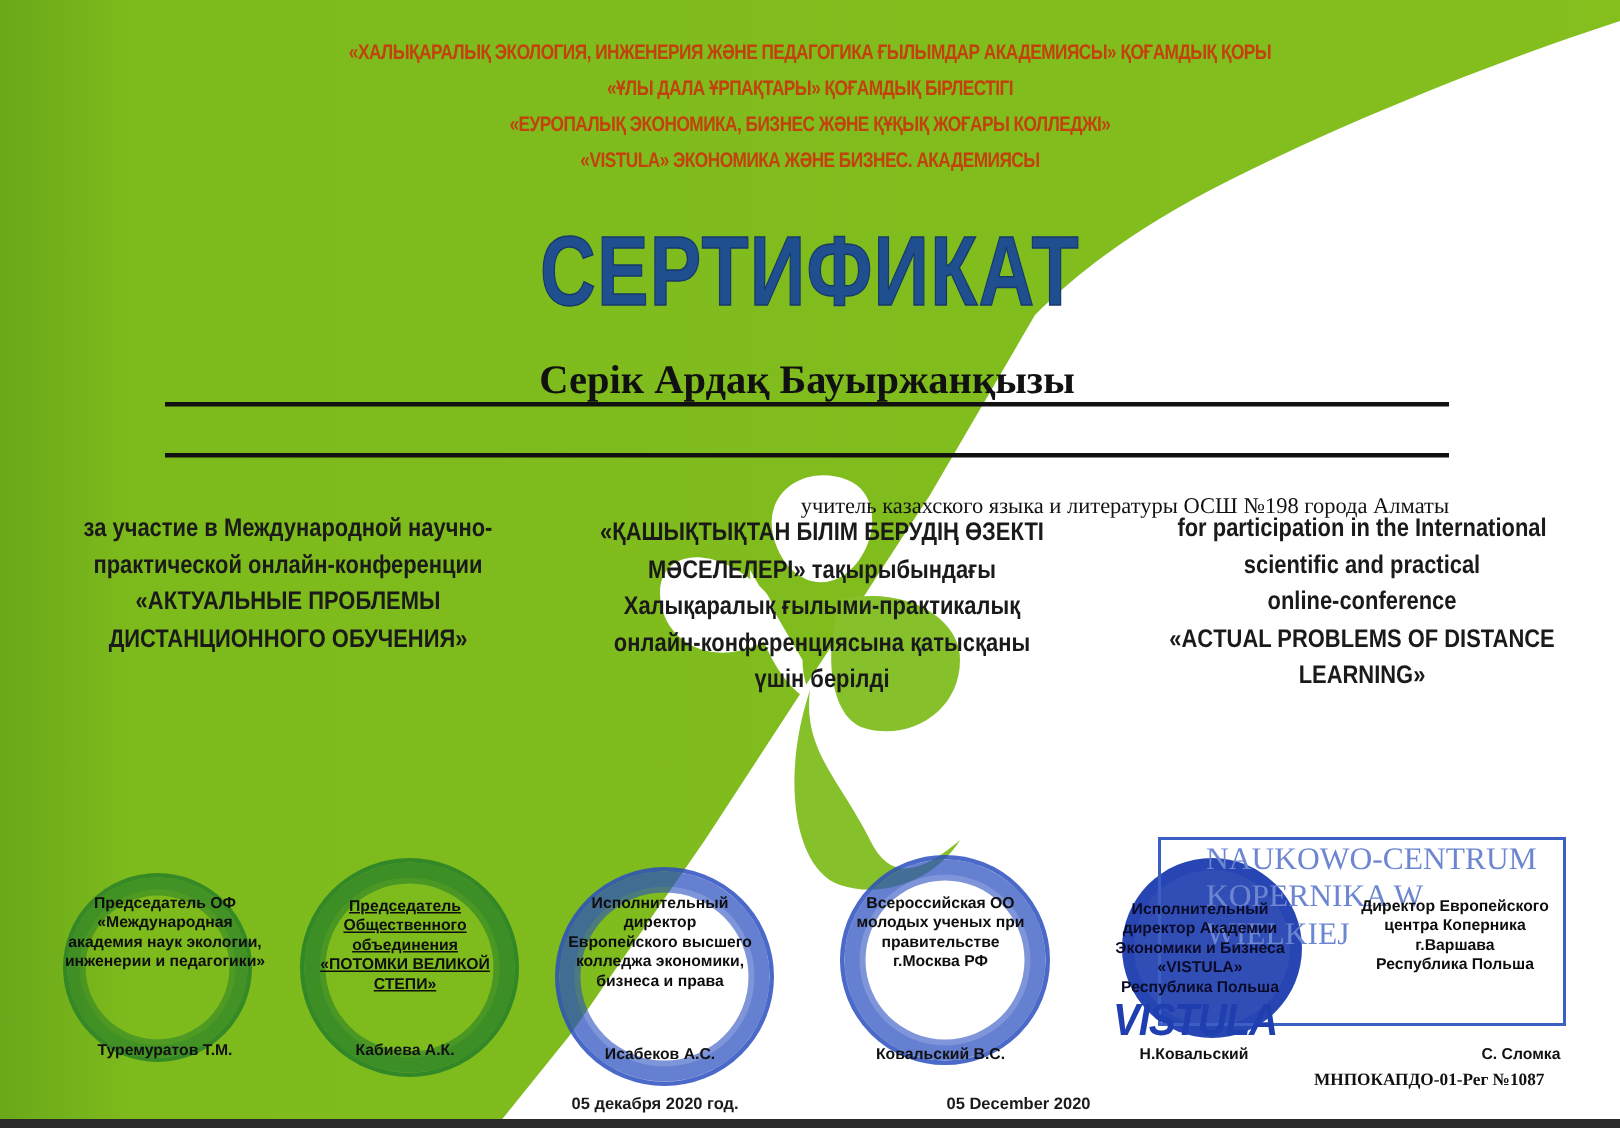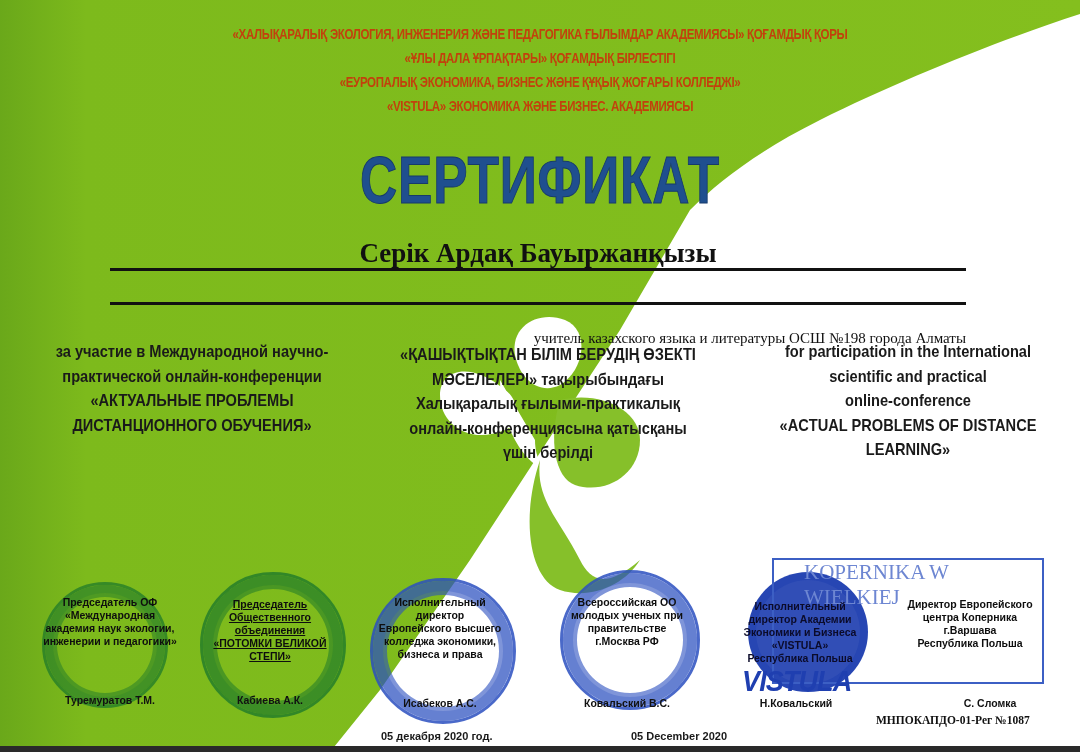--- a/index.html
+++ b/index.html
@@ -102,20 +102,21 @@
   <span>«ACTUAL PROBLEMS OF DISTANCE</span>
   <span>LEARNING»</span>
 </div>
 
 <div class="seal" style="left:42px; top:582px; width:120px; height:120px; border:3px solid rgba(31,122,42,0.75); box-shadow: inset 0 0 0 8px rgba(31,122,42,0.25), inset 0 0 0 12px rgba(31,122,42,0.5);"></div>
 <div class="seal" style="left:200px; top:572px; width:140px; height:140px; border:3px solid rgba(31,122,42,0.8); box-shadow: inset 0 0 0 10px rgba(31,122,42,0.3), inset 0 0 0 14px rgba(31,122,42,0.55);"></div>
 <div class="seal" style="left:370px; top:578px; width:140px; height:140px; border:3px solid rgba(42,79,192,0.85); box-shadow: inset 0 0 0 10px rgba(42,79,192,0.3), inset 0 0 0 14px rgba(42,79,192,0.6);"></div>
 <div class="seal" style="left:560px; top:570px; width:134px; height:134px; border:3px solid rgba(42,79,192,0.85); box-shadow: inset 0 0 0 10px rgba(42,79,192,0.3), inset 0 0 0 14px rgba(42,79,192,0.6);"></div>
 <div class="seal" style="left:748px; top:572px; width:104px; height:104px; background: rgba(31,63,176,0.92); border:8px solid rgba(31,63,176,0.55);"></div>
 <div class="stamp-rect">
+  <div>NAUKOWO-CENTRUM</div>
   <div>KOPERNIKA W WIELKIEJ</div>
 
 </div>
 <div class="vistula">VISTULA</div>
 
 <div class="sig-text" style="left:15px; top:596px; width:190px;">
   <span>Председатель ОФ</span>
   <span>«Международная</span>
   <span>академия наук экологии,</span>
   <span>инженерии и педагогики»</span>
@@ -156,21 +157,21 @@
   <span>Республика Польша</span>
 </div>
 <div class="signer" style="left:736px; top:697px; width:120px;">Н.Ковальский</div>
 
 <div class="sig-text" style="left:900px; top:598px; width:140px;">
   <span>Директор Европейского</span>
   <span>центра Коперника</span>
   <span>г.Варшава</span>
   <span>Республика Польша</span>
 </div>
-<div class="signer" style="left:940px; top:697px; width:100px;">С. Сломка</div>
+<div class="signer" style="left:964px; top:697px; width:100px;">С. Сломка</div>
 
 <div class="dates" style="left:381px; top:730px;">05 декабря 2020 год.</div>
 <div class="dates" style="left:500px; top:762px;">05 желтоқсан 2020 жыл.</div>
 <div class="dates" style="left:631px; top:730px;">05 December 2020</div>
 
 <div class="reg">МНПОКАПДО-01-Рег №1087</div>
 
 <div class="bottom-strip"></div>
 
 </body></html>

